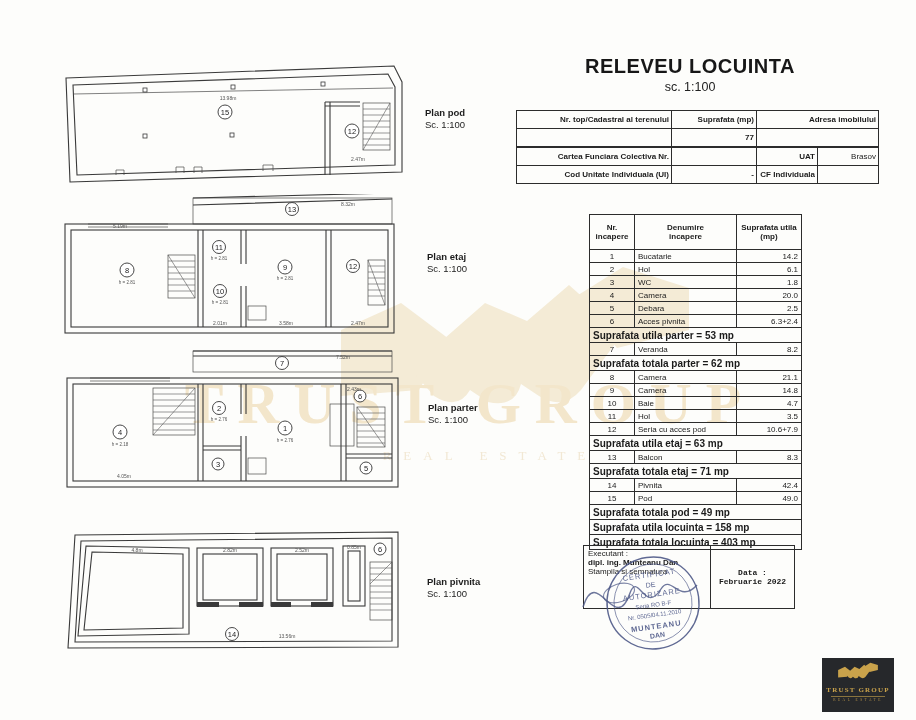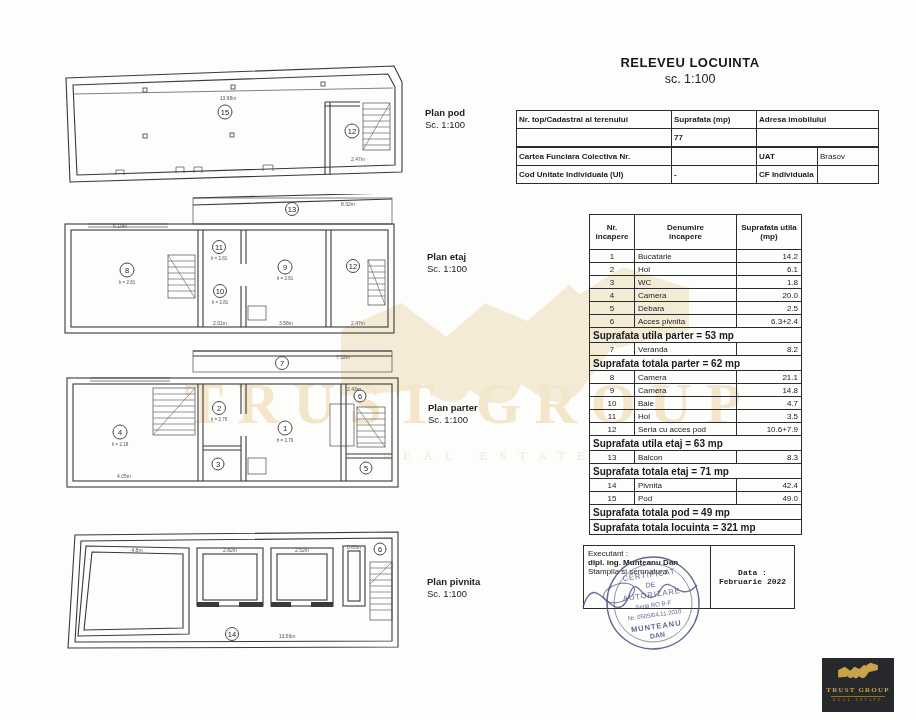--- a/index.html
+++ b/index.html
@@ -23,27 +23,27 @@
   .post{fill:#fff;stroke:#3a3a3a;stroke-width:0.8;}
   .rmcirc{fill:#fff;stroke:#333;stroke-width:0.9;}
   .rmnum{font-size:7.5px;fill:#222;text-anchor:middle;}
   .hlab{font-size:4.5px;fill:#555;text-anchor:middle;}
   .dim{font-size:5px;fill:#555;text-anchor:middle;}
   
   .plan-cap{z-index:2;font-size:9.5px;line-height:12px;color:#1d1d1d;}
   .plan-cap .l1{font-weight:bold;}
   
   .doc-title{left:520px;top:55px;width:340px;text-align:center;z-index:2;}
-  .doc-title .t1{font-weight:bold;font-size:13px;letter-spacing:.5px;color:#171717;}
+  .doc-title .t1{font-weight:bold;font-size:20px;letter-spacing:.5px;color:#171717;}
   .doc-title .t2{font-size:12.5px;margin-top:2px;color:#222;}
   
   table{border-collapse:collapse;z-index:2;position:absolute;background:transparent;}
   .info-tbl{left:516px;top:110px;}
   .info-tbl td{border:1px solid #2c2c2c;font-size:8px;font-weight:bold;
-    text-align:left;padding:2px 2px;color:#1b1b1b;height:13px;}
+    text-align:right;padding:2px 2px;color:#1b1b1b;height:13px;}
   .info-tbl tr.gap td{border-top:2px solid #2c2c2c;}
   .room-tbl{left:583px;top:214px;margin-left:6px;}
   .room-tbl th{border:1px solid #2c2c2c;font-size:8px;font-weight:bold;
     text-align:center;white-space:pre-line;padding:2px 1px;height:30px;color:#1b1b1b;}
   .room-tbl td{border:1px solid #2c2c2c;font-size:8px;padding:1px 3px;height:10px;color:#1b1b1b;}
   .room-tbl td.nr{text-align:center;width:38px;}
   .room-tbl td.nm{text-align:left;width:95px;}
   .room-tbl td.ar{text-align:right;width:58px;}
   .room-tbl td.span-row{text-align:left;font-weight:bold;font-size:10px;height:12px;}
   .exec-tbl{left:583px;top:545px;}
@@ -351,21 +351,24 @@
       </tr>
       <tr>
         <td class="nr">15</td>
         <td class="nm">Pod</td>
         <td class="ar">49.0</td>
       </tr>
       <tr>
         <td colspan="3" class="span-row">Suprafata totala pod = 49 mp</td>
       </tr>
       <tr>
-        <td colspan="3" class="span-row">Suprafata totala locuinta = 321 mp</td>
+        <td colspan="3" class="span-row">Suprafata utila locuinta = 158 mp</td>
+      </tr>
+      <tr>
+        <td colspan="3" class="span-row">Suprafata totala locuinta = 403 mp</td>
       </tr>
     </tbody>
 </table>
 
 <table class="exec-tbl">
   <tbody>
       <tr>
     <td class="c1">
       <div>Executant :</div>
       <div class="nm">dipl. ing. Munteanu Dan</div>

